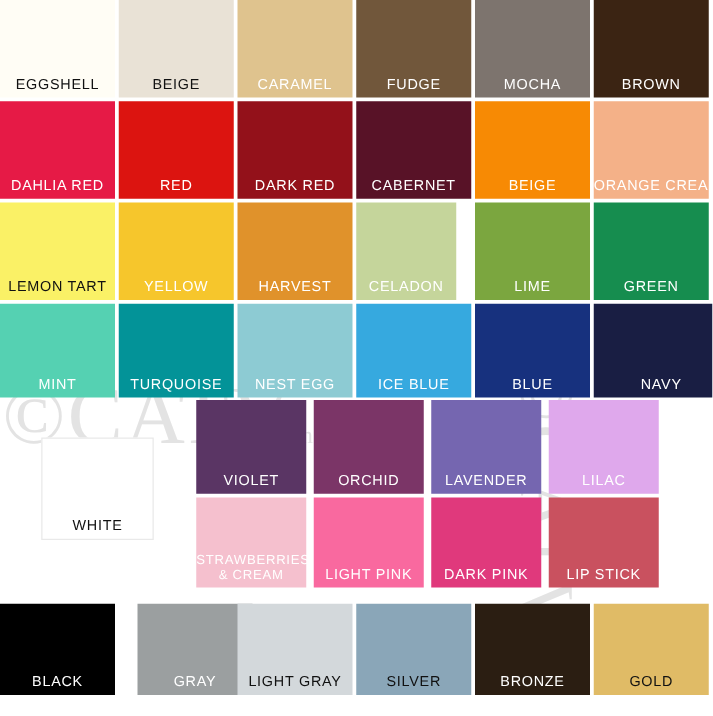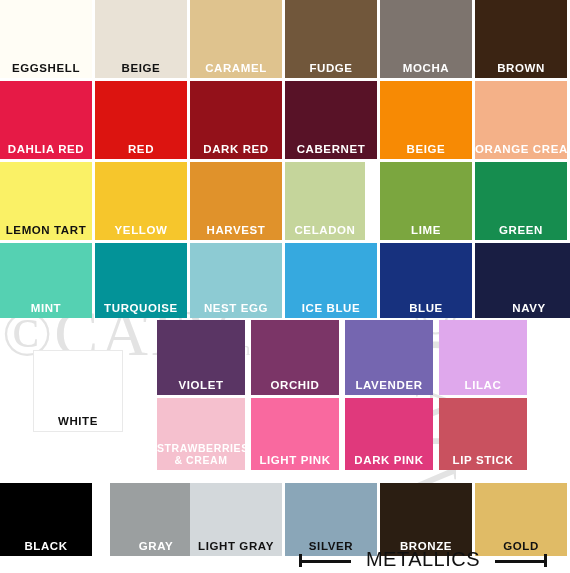--- a/index.html
+++ b/index.html
@@ -62,21 +62,21 @@
   .swatch .label {
     position: absolute;
     left: 0;
     right: 0;
     bottom: 4px;
     text-align: center;
     font-family: "Liberation Sans", sans-serif;
     font-size: 11.5px;
     letter-spacing: 0.6px;
     line-height: 12px;
-    font-weight: 700;
+    font-weight: 400;
     white-space: nowrap;
   }
   .swatch .label.two-line {
     white-space: normal;
     line-height: 11.5px;
     font-size: 10.5px;
   }
   .label.lt { color: #ffffff; }
   .label.dk { color: #111111; }
 
@@ -248,21 +248,14 @@
         <div class="label dk">SILVER</div>
       </div>
       <div class="swatch" style="left: 380px; top: 483px; width: 92px; height: 73px; background: rgb(43, 30, 18);">
         <div class="label lt">BRONZE</div>
       </div>
       <div class="swatch" style="left: 475px; top: 483px; width: 92px; height: 73px; background: rgb(224, 187, 102);">
         <div class="label dk">GOLD</div>
       </div>
     </div>
 
-  <div id="metallics-bracket">
-    <div class="tick l"></div>
-    <div class="bar left"></div>
-    <div class="mtext">METALLICS</div>
-    <div class="bar right"></div>
-    <div class="tick r"></div>
-  </div>
 
 </div>
 
 </body></html>

